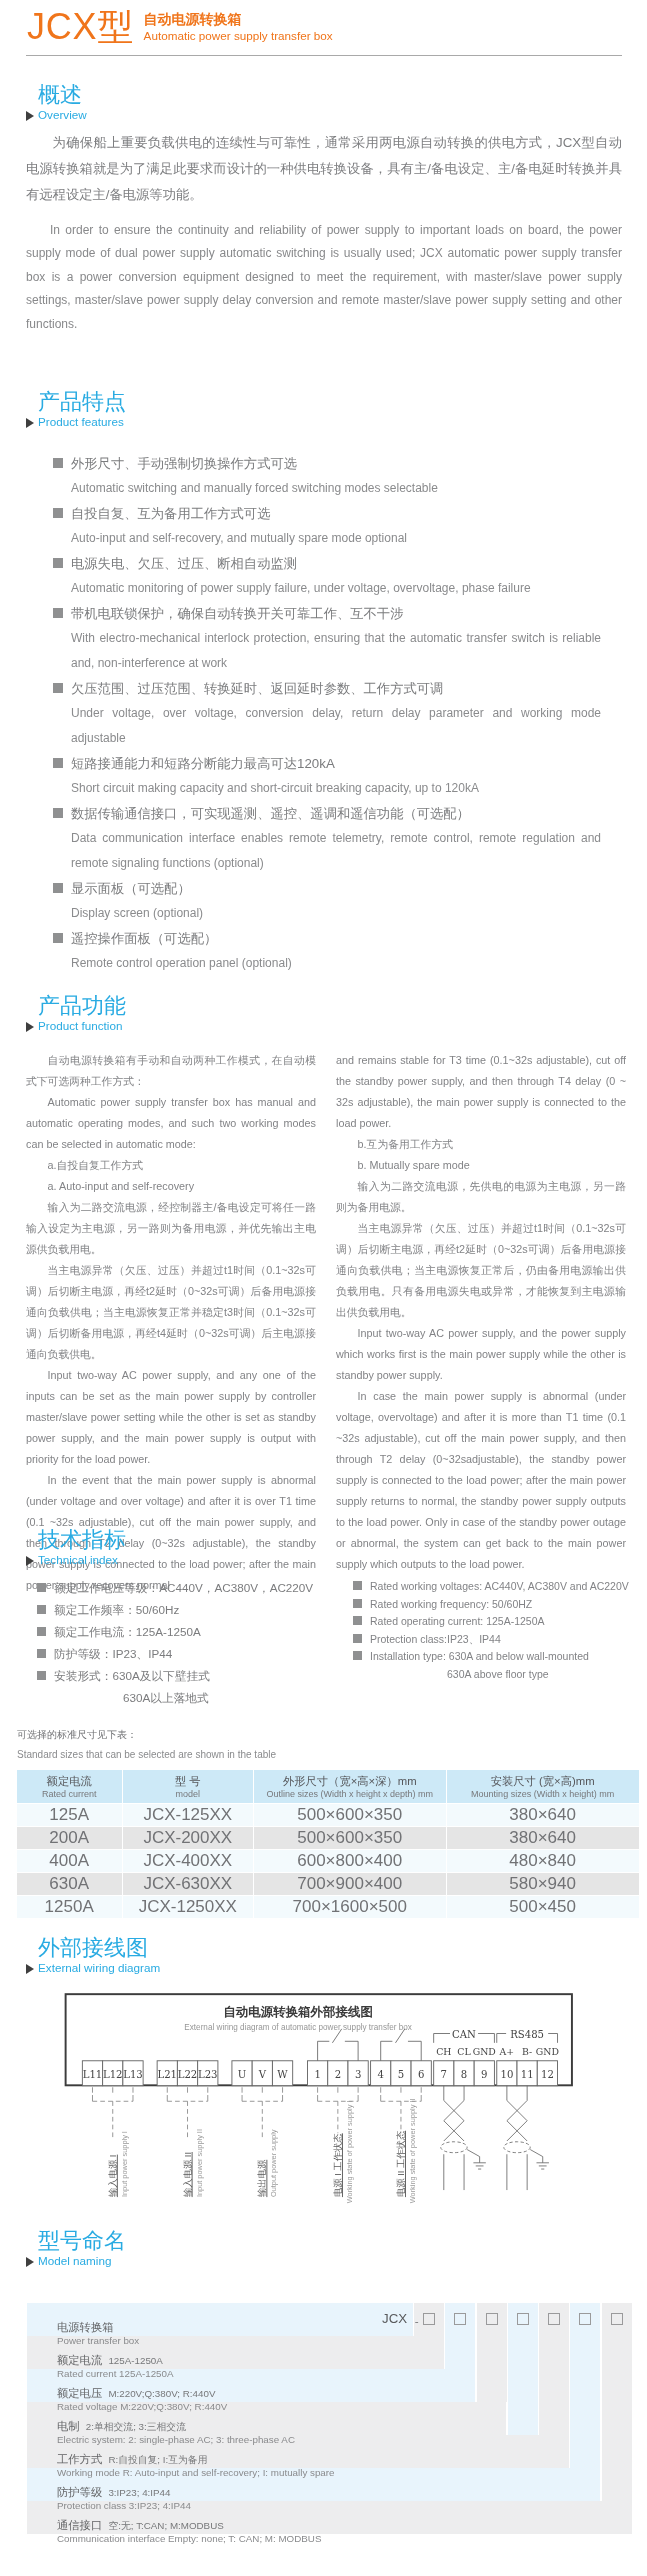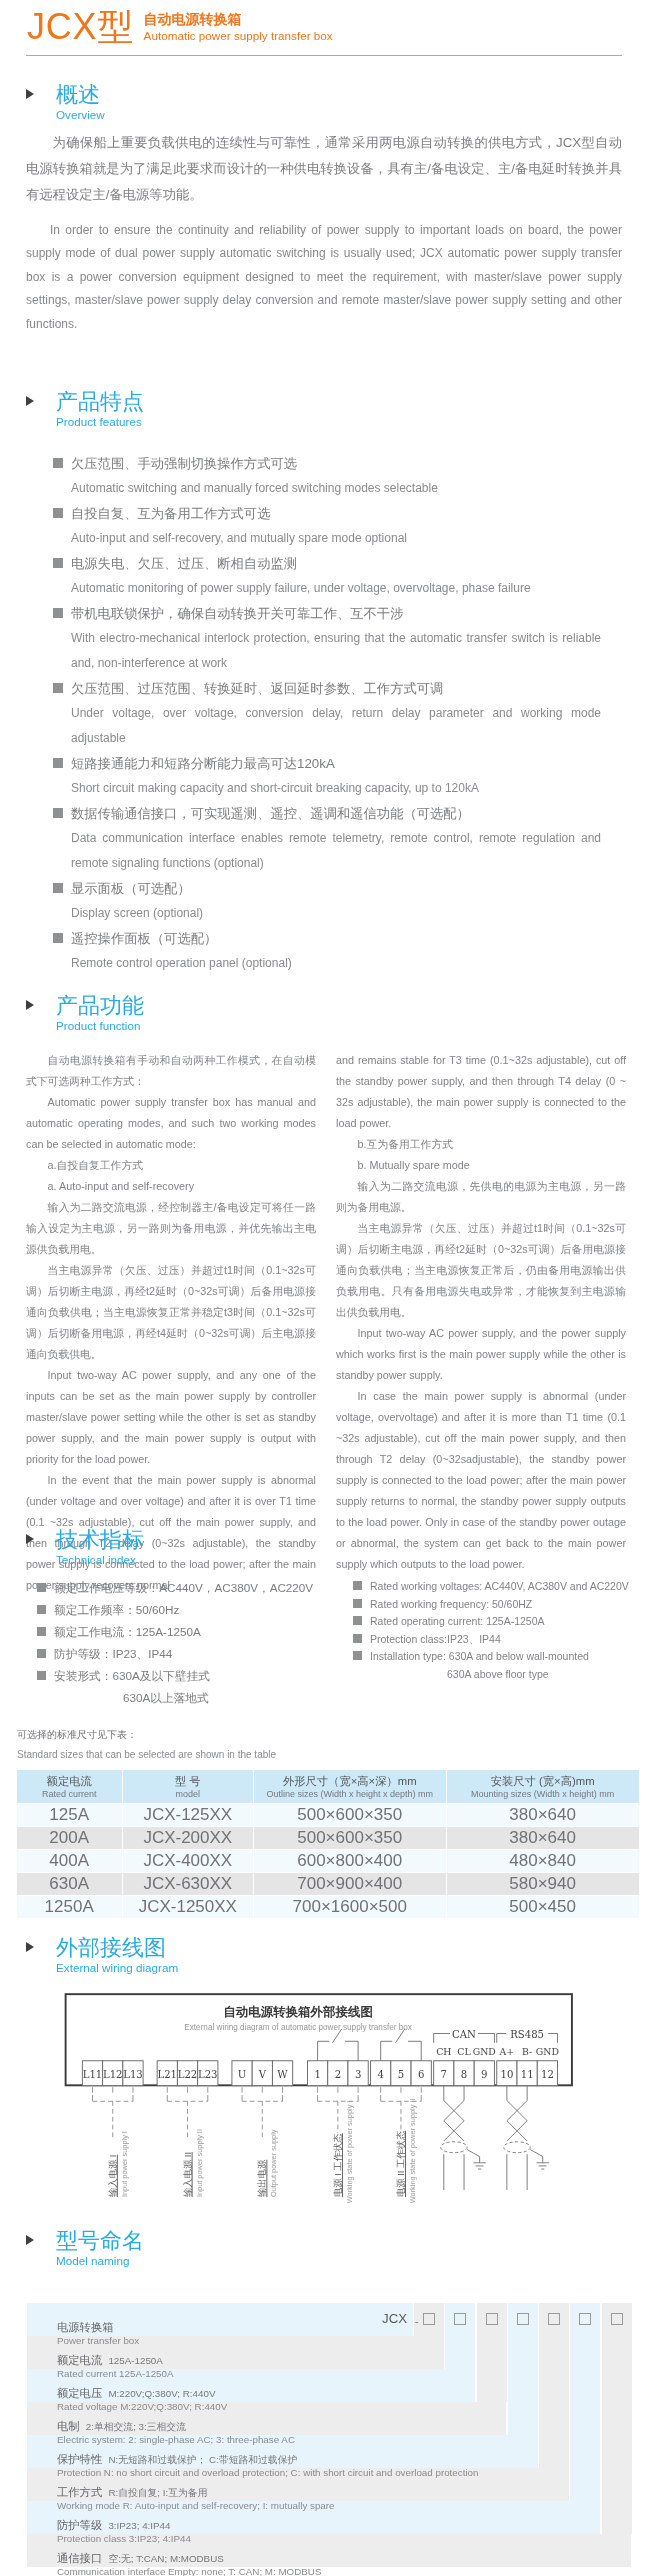--- a/index.html
+++ b/index.html
@@ -6,21 +6,21 @@
   #page{position:relative;width:648px;height:2576px;background:#fff;overflow:hidden;
         font-family:"Liberation Sans",sans-serif;}
   .abs{position:absolute;}
   
   .brand{display:flex;align-items:center;gap:9.4px;}
   .brand-model{font-size:36px;color:#f0751b;letter-spacing:0.8px;line-height:1;}
   .brand-sub .cn{font-size:14px;font-weight:bold;color:#f0751b;line-height:1.25;}
   .brand-sub .en{font-size:11.7px;color:#f0751b;line-height:1.25;}
   .rule{height:0.8px;background:#a9a9a9;}
   
-  .sec{display:flex;align-items:flex-start;gap:22px;}
+  .sec{display:flex;align-items:flex-end;gap:4px;}
   .tri{width:0;height:0;border-left:8.6px solid #3f3f3f;border-top:5.5px solid transparent;
        border-bottom:5.5px solid transparent;margin-top:6.2px;}
   .h-cn{font-size:22px;color:#29abe2;line-height:1.05;}
   .h-en{font-size:11.7px;color:#29abe2;margin-top:2.3px;}
   
   .p-cn{font-size:13.3px;line-height:26px;color:#7d7e80;text-align:justify;text-indent:2em;margin:0;}
   .p-en{font-size:12px;line-height:23.4px;color:#88898b;text-align:justify;text-indent:2em;margin:0;}
   
   .feat{position:relative;padding-left:18px;}
   .feat .sq{position:absolute;left:0;top:7px;width:10px;height:10px;background:#8f9091;}
@@ -97,21 +97,21 @@
   <div class="abs sec" style="left:26px;top:390px;">
     <div class="tri"></div>
     <div>
       <div class="h-cn">产品特点</div>
       <div class="h-en">Product features</div>
     </div>
   </div>
   <div class="abs" style="left:53px;top:451px;width:548px;">
     <div class="feat">
         <span class="sq"></span>
-      <div class="feat-cn">欠压范围、手动强制切换操作方式可选</div>
+      <div class="feat-cn">外形尺寸、手动强制切换操作方式可选</div>
       <div class="feat-en">Automatic switching and manually forced switching modes selectable</div>
       </div>
     <div class="feat">
         <span class="sq"></span>
       <div class="feat-cn">自投自复、互为备用工作方式可选</div>
       <div class="feat-en">Auto-input and self-recovery, and mutually spare mode optional</div>
       </div>
     <div class="feat">
         <span class="sq"></span>
       <div class="feat-cn">电源失电、欠压、过压、断相自动监测</div>
@@ -393,24 +393,20 @@
       <div class="l2">Rated current   125A-1250A</div>
     </div>
     <div class="nrow bgb" style="width:448px;">
       <div class="l1"><span>额定电压</span><span class="val">M:220V;Q:380V; R:440V</span></div>
       <div class="l2">Rated voltage  M:220V;Q:380V; R:440V</div>
     </div>
     <div class="nrow bgg" style="width:479px;">
       <div class="l1"><span>电制</span><span class="val">2:单相交流; 3:三相交流</span></div>
       <div class="l2">Electric system:  2: single-phase AC; 3: three-phase AC</div>
     </div>
-    <div class="nrow bgb" style="width:511px;">
-      <div class="l1"><span>保护特性</span><span class="val">N:无短路和过载保护；  C:带短路和过载保护</span></div>
-      <div class="l2">Protection   N: no short circuit and overload protection; C: with short circuit and overload protection</div>
-    </div>
     <div class="nrow bgg" style="width:542px;">
       <div class="l1"><span>工作方式</span><span class="val">R:自投自复;  I:互为备用</span></div>
       <div class="l2">Working mode   R: Auto-input and self-recovery; I: mutually spare</div>
     </div>
     <div class="nrow bgb" style="width:573px;">
       <div class="l1"><span>防护等级</span><span class="val">3:IP23;  4:IP44</span></div>
       <div class="l2">Protection class   3:IP23;  4:IP44</div>
     </div>
     <div class="nrow bgg" style="width:604px;">
       <div class="l1"><span>通信接口</span><span class="val">空:无;  T:CAN;  M:MODBUS</span></div>

